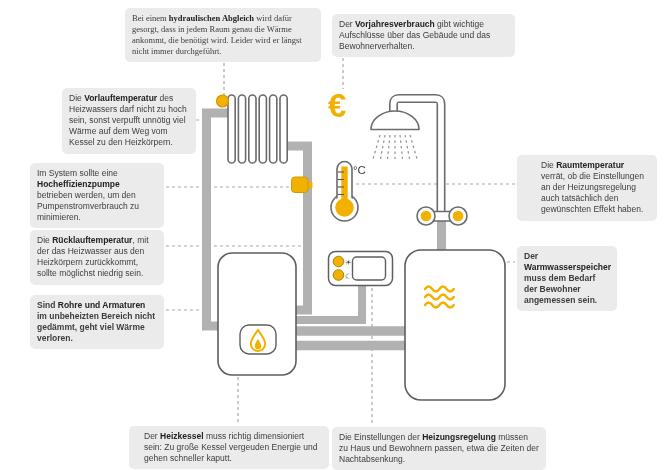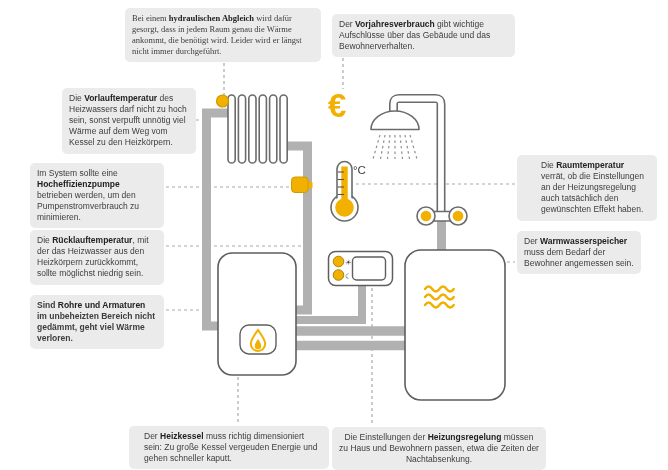--- a/index.html
+++ b/index.html
@@ -136,19 +136,19 @@
   <div class="callout" style="left:30px;top:88px;width:134px;min-height:66px;margin-left:32px;"><span>Die </span><b>Vorlauftemperatur</b><span> des Heizwassers darf nicht zu hoch sein, sonst verpufft unnötig viel Wärme auf dem Weg vom Kessel zu den Heizkörpern.</span></div>
 
   <div class="callout" style="left:30px;top:163px;width:134px;min-height:55px;"><span>Im System sollte eine </span><b>Hocheffizienzpumpe</b><span> betrieben werden, um den Pumpenstromverbrauch zu minimieren.</span></div>
 
   <div class="callout" style="left:30px;top:230px;width:134px;min-height:55px;"><span>Die </span><b>Rücklauftemperatur</b><span>, mit der das Heizwasser aus den Heizkörpern zurückkommt, sollte möglichst niedrig sein.</span></div>
 
   <div class="callout" style="left:30px;top:295px;width:134px;min-height:53px;font-weight:bold;"><span>Sind </span><b>Rohre und Armaturen</b><span> im unbeheizten Bereich nicht gedämmt, geht viel Wärme verloren.</span></div>
 
   <div class="callout" style="left:517px;top:155px;width:140px;min-height:66px;padding-left:24px;"><span>Die </span><b>Raumtemperatur</b><span> verrät, ob die Einstellungen an der Heizungsregelung auch tatsächlich den gewünschten Effekt haben.</span></div>
 
-  <div class="callout" style="left:517px;top:231px;width:124px;min-height:42px;"><span>Der </span><b>Warmwasserspeicher</b><span> muss dem Bedarf der Bewohner angemessen sein.</span></div>
+  <div class="callout" style="left:517px;top:246px;width:100px;min-height:42px;font-weight:bold;"><span>Der </span><b>Warmwasserspeicher</b><span> muss dem Bedarf der Bewohner angemessen sein.</span></div>
 
   <div class="callout" style="left:129px;top:426px;width:200px;min-height:38px;padding-left:15px;"><span>Der </span><b>Heizkessel</b><span> muss richtig dimensioniert sein: Zu große Kessel vergeuden Energie und gehen schneller kaputt.</span></div>
 
-  <div class="callout" style="left:332px;top:427px;width:214px;min-height:38px;text-align:center;"><span>Die Einstellungen der </span><b>Heizungsregelung</b><span> müssen zu Haus und Bewohnern passen, etwa die Zeiten der Nachtabsenkung.</span></div>
+  <div class="callout" style="left:332px;top:427px;width:214px;min-height:38px;"><span>Die Einstellungen der </span><b>Heizungsregelung</b><span> müssen zu Haus und Bewohnern passen, etwa die Zeiten der Nachtabsenkung.</span></div>
 
 </div>
 
 </body></html>

